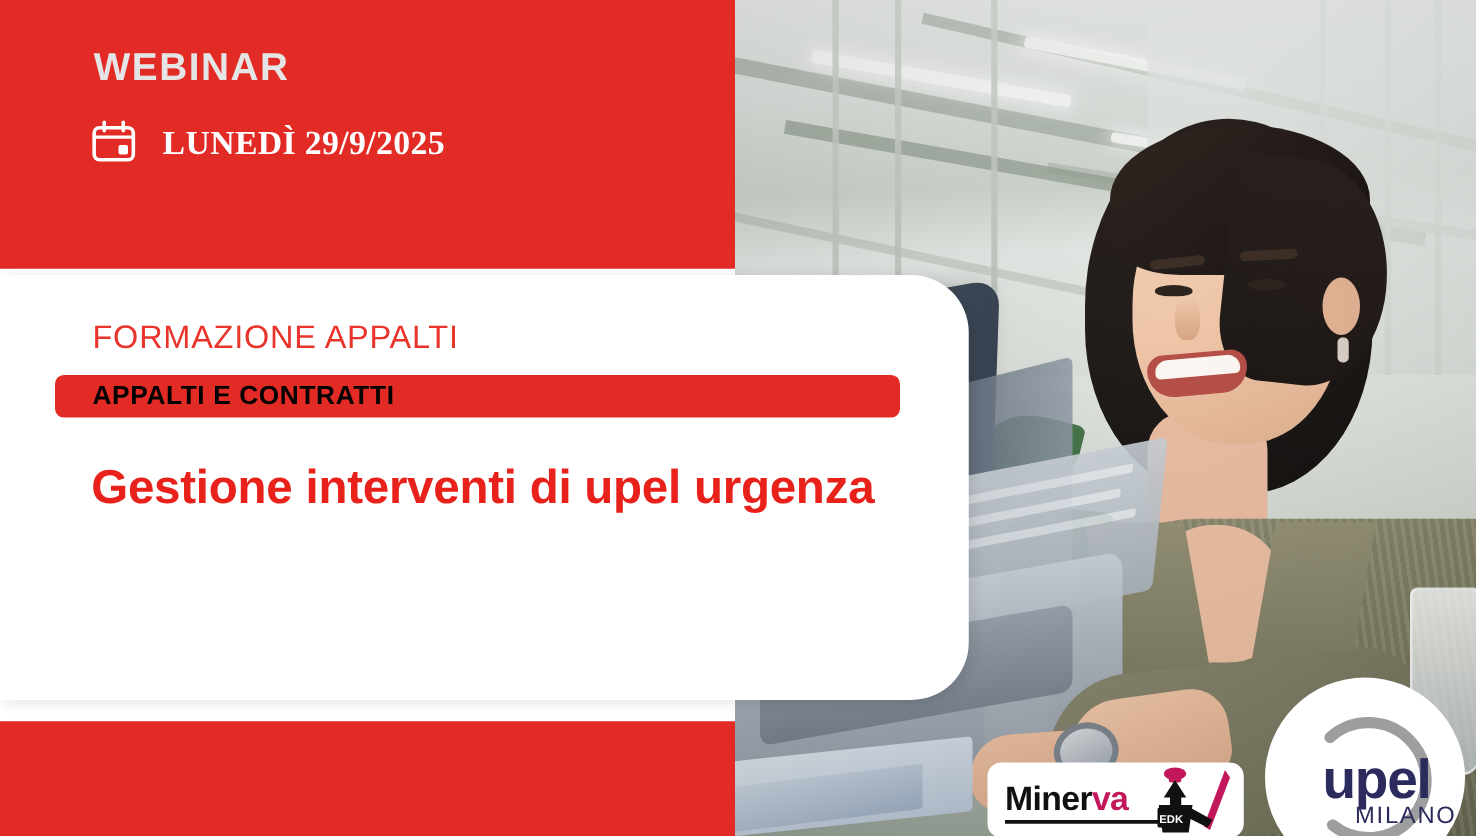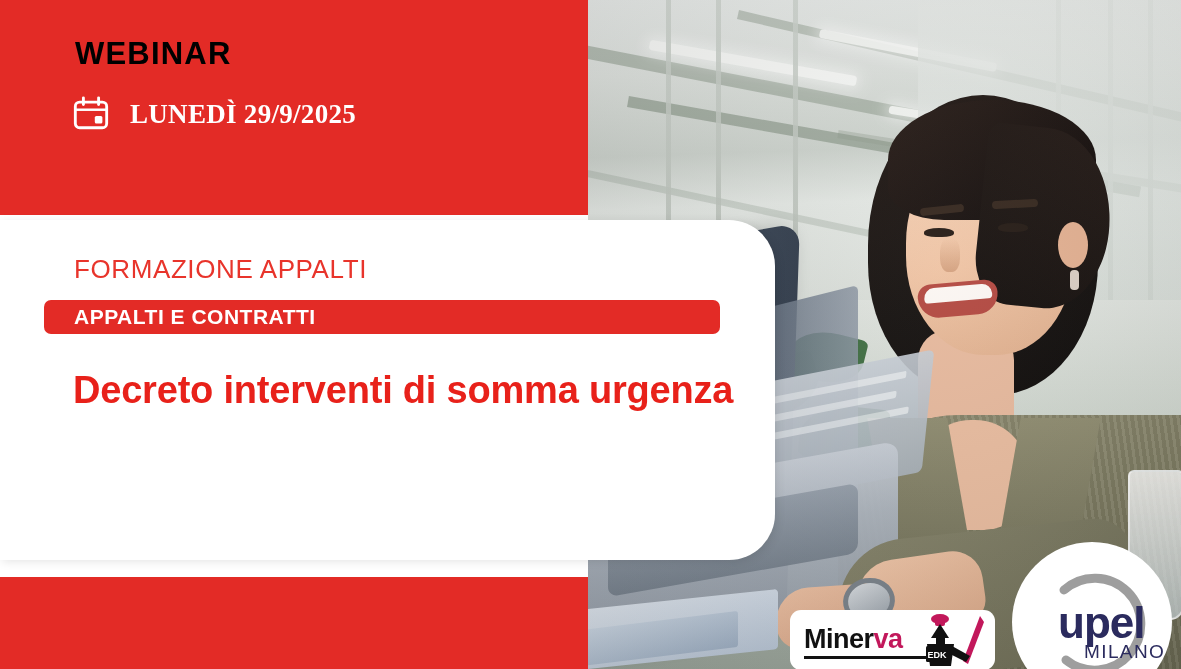--- a/index.html
+++ b/index.html
@@ -240,21 +240,21 @@
 
   
   .header {
     position:absolute; left:0; top:0;
     width:588px; height:215px;
     background:#e32b26;
     z-index:5;
   }
   .webinar-label {
     position:absolute; left:75px; top:36px;
-    color:#000000;
+    color:#e5e5e5;
     font-size:31px;
     font-weight:bold;
     letter-spacing:1.2px;
     text-align:center;
   }
   .meta-row {
     position:absolute; display:flex; align-items:center; gap:20px;font-family:Liberation Serif, serif;
   }
   .meta-row.date { left:72px; top:95px; }
   .meta-row.time { left:72px; top:141px; }
@@ -290,21 +290,21 @@
     white-space:nowrap;
   }
   .badge {
     position:absolute; left:44px; top:80px;
     width:676px; height:34px;
     background:#e32b26;
     border-radius:7px;
     display:flex; align-items:center;
   }
   .badge-text {
-    color:#ffffff; font-size:21px; font-weight:bold;
+    color:#000000; font-size:21px; font-weight:bold;
     letter-spacing:.5px; margin-left:30px;
   }
   .title {
     position:absolute; left:73px; top:148px;
     width:690px;
     color:#e8211a;
     font-size:38px;
     font-weight:bold;
     line-height:1.18;
     letter-spacing:-.2px;
@@ -442,21 +442,21 @@
   <div class="bottom-band"></div>
 
   <div class="card">
     <div class="cat-label">FORMAZIONE APPALTI</div>
 
     <div class="badge">
       <span class="badge-text">APPALTI E CONTRATTI</span>
     </div>
 
     <div class="title">
-      <div>Decreto interventi di somma urgenza</div>
+      <div>Gestione interventi di upel urgenza</div>
     </div>
 
   </div>
 
   <div class="minerva-box">
     <div class="minerva-word">
       <span>Miner</span><span class="va">va</span>
     </div>
     <div class="minerva-underline"></div>
 

